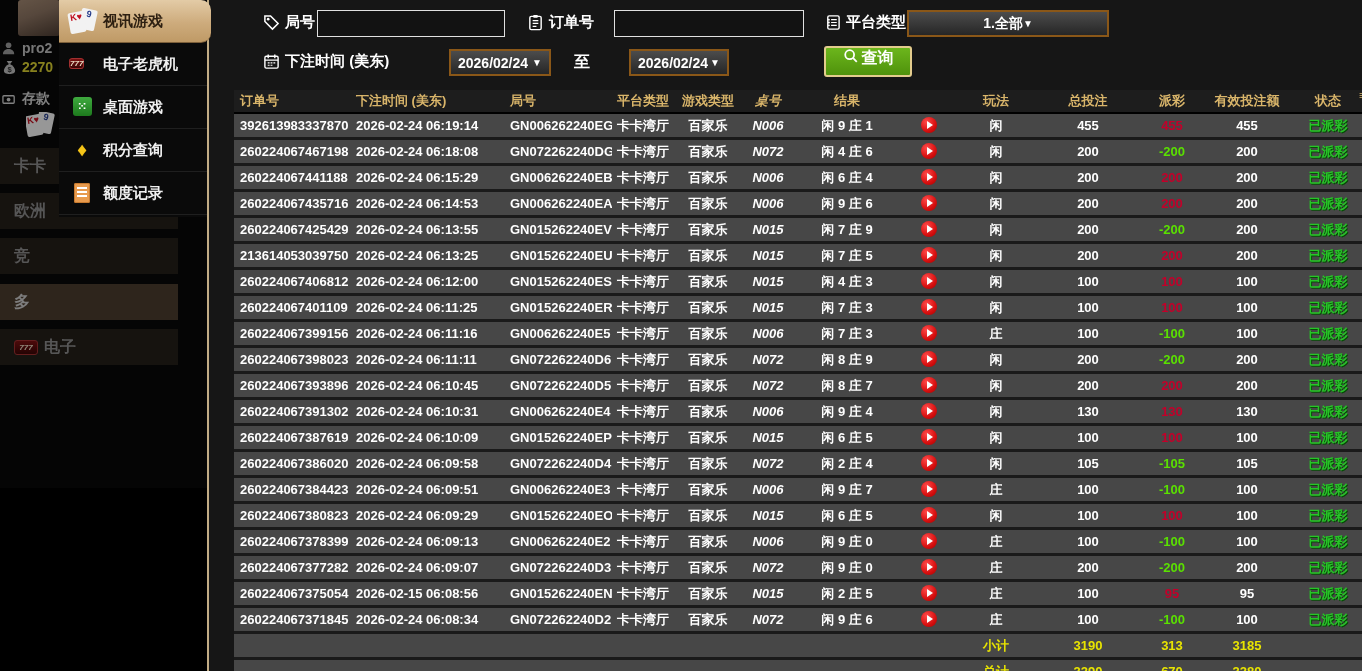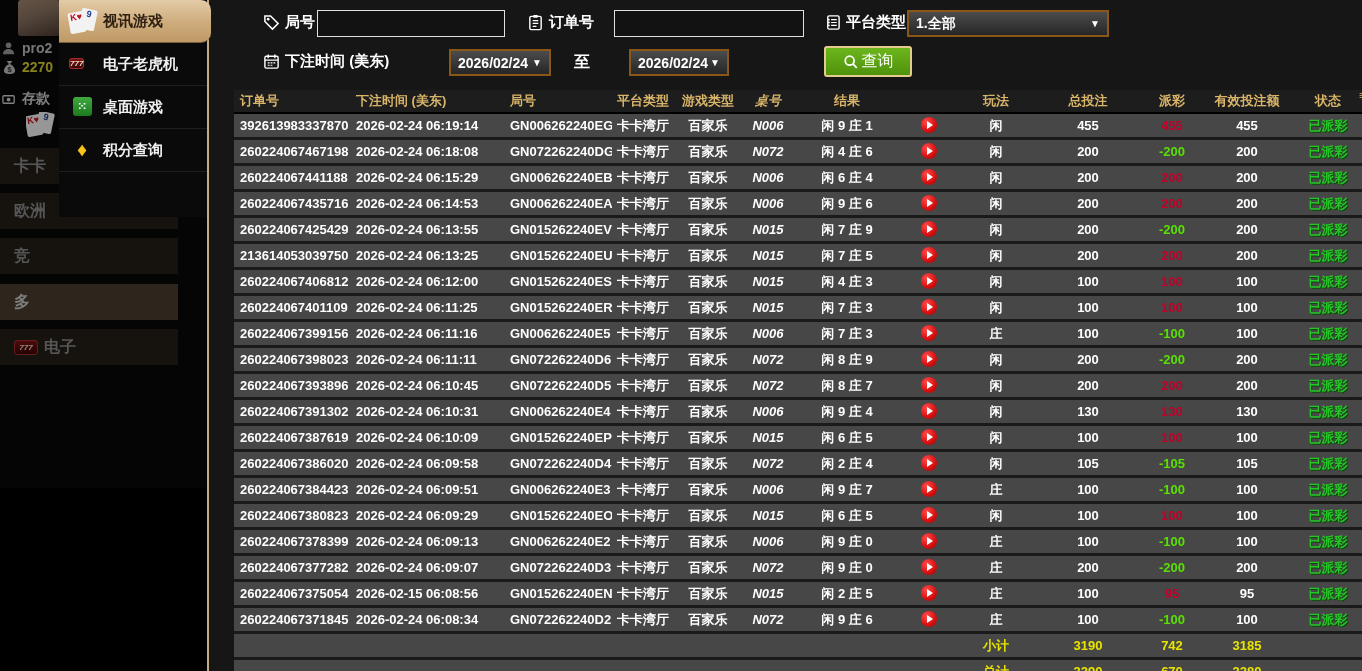--- a/index.html
+++ b/index.html
@@ -59,22 +59,22 @@
   .f-ico { width:17px; height:17px; }
   .txt-input { position:absolute; height:27px; background:#121212; border:1px solid #e0e0e0;
                color:#fff; font-size:13px; padding:0 6px; }
   .dd { position:absolute; height:27px; background:linear-gradient(#4c4c4c,#262626);
         border:2px solid #8a5718; color:#fff; font-size:14px; font-weight:bold;
         display:flex; align-items:center; justify-content:space-between; padding:0 7px;
         cursor:pointer; }
   .dd .arrow { font-size:10px; color:#fff; }
   .btn-search { position:absolute; left:583px; top:46px; width:88px; height:31px;
                 background:linear-gradient(#6cb61c,#4f920c); border:2px solid #e3cc8d;
-                border-radius:3px; color:#fff; font-size:16px; font-weight:normal;
-                display:flex; align-items:center; justify-content:center; gap:3px; cursor:pointer; }
+                border-radius:3px; color:#fff; font-size:16px; font-weight:bold;
+                display:flex; justify-content:center; gap:3px; cursor:pointer; }
 
   
   .tbl { position:absolute; left:25px; top:90px; width:1130px; }
   .trow { display:flex; width:1130px; }
   .trow .cell { flex:none; overflow:hidden; white-space:nowrap; }
   .thead { background:#1d1d1d; border-bottom:2px solid #000; }
   .thead .cell { color:#d9b56a; font-size:13px; font-weight:bold; text-align:center;
                  line-height:22px; height:22px; }
   .drow { background:#474747; border-bottom:3px solid #1a1a1a; }
   .drow .cell { color:#fff; font-size:13px; font-weight:bold; height:23px; line-height:23px;
@@ -176,20 +176,26 @@
           <span class="greenbox">⁙</span>
         </span>
         <span>桌面游戏</span>
       </div>
       <div class="menu-item">
         <span class="m-ico">
           <span class="gem">♦</span>
         </span>
         <span>积分查询</span>
       </div>
+      <div class="menu-item">
+        <span class="m-ico">
+          <span class="doc"></span>
+        </span>
+        <span>额度记录</span>
+      </div>
     </div>
 
   <div class="main">
 
     <div class="filters">
       <div class="f-label" style="left:22px; top:13px;">
         <span class="f-ico">
           <svg viewBox="0 0 18 18" width="17" height="17">
               <path d="M2 2h6l8 8-6 6-8-8z" fill="none" stroke="#fff" stroke-width="1.6"></path>
               <circle cx="5.5" cy="5.5" r="1.4" fill="#fff"></circle>
@@ -216,21 +222,21 @@
           <svg viewBox="0 0 18 18" width="17" height="17">
               <rect x="4" y="2" width="12" height="14" rx="1.5" fill="none" stroke="#fff" stroke-width="1.5"></rect>
               <path d="M7.5 6h6M7.5 9h6M7.5 12h6" stroke="#fff" stroke-width="1.3"></path>
               <circle cx="5.2" cy="6" r="1" fill="#fff"></circle>
               <circle cx="5.2" cy="9" r="1" fill="#fff"></circle>
               <circle cx="5.2" cy="12" r="1" fill="#fff"></circle>
             </svg>
         </span>
         <span>平台类型</span>
       </div>
-      <div class="dd" style="left:666px; top:10px; width:202px;">
+      <div class="dd" style="left:666px; top:10px; width:202px;justify-content:center;">
         <span>1.全部</span>
         <span class="arrow">▼</span>
       </div>
 
       <div class="f-label" style="left:22px; top:52px;">
         <span class="f-ico">
           <svg viewBox="0 0 18 18" width="17" height="17">
               <rect x="2" y="3.5" width="14" height="12.5" rx="1.5" fill="none" stroke="#fff" stroke-width="1.5"></rect>
               <path d="M5.5 1.5v4M12.5 1.5v4M2 7.5h14" stroke="#fff" stroke-width="1.5"></path>
               <path d="M5 10.5h2M8 10.5h2M11 10.5h2M5 13h2M8 13h2" stroke="#fff" stroke-width="1.2"></path>
@@ -583,21 +589,21 @@
             <div class="cell c0"></div>
             <div class="cell c1"></div>
             <div class="cell c2"></div>
             <div class="cell c3"></div>
             <div class="cell c4"></div>
             <div class="cell c5"></div>
             <div class="cell c6"></div>
             <div class="cell c7"></div>
             <div class="cell c8">小计</div>
             <div class="cell c9">3190</div>
-            <div class="cell c10">742</div>
+            <div class="cell c10">313</div>
             <div class="cell c11">3185</div>
             <div class="cell c12"></div>
           </div>
           <div class="trow drow sumrow">
             <div class="cell c0"></div>
             <div class="cell c1"></div>
             <div class="cell c2"></div>
             <div class="cell c3"></div>
             <div class="cell c4"></div>
             <div class="cell c5"></div>

